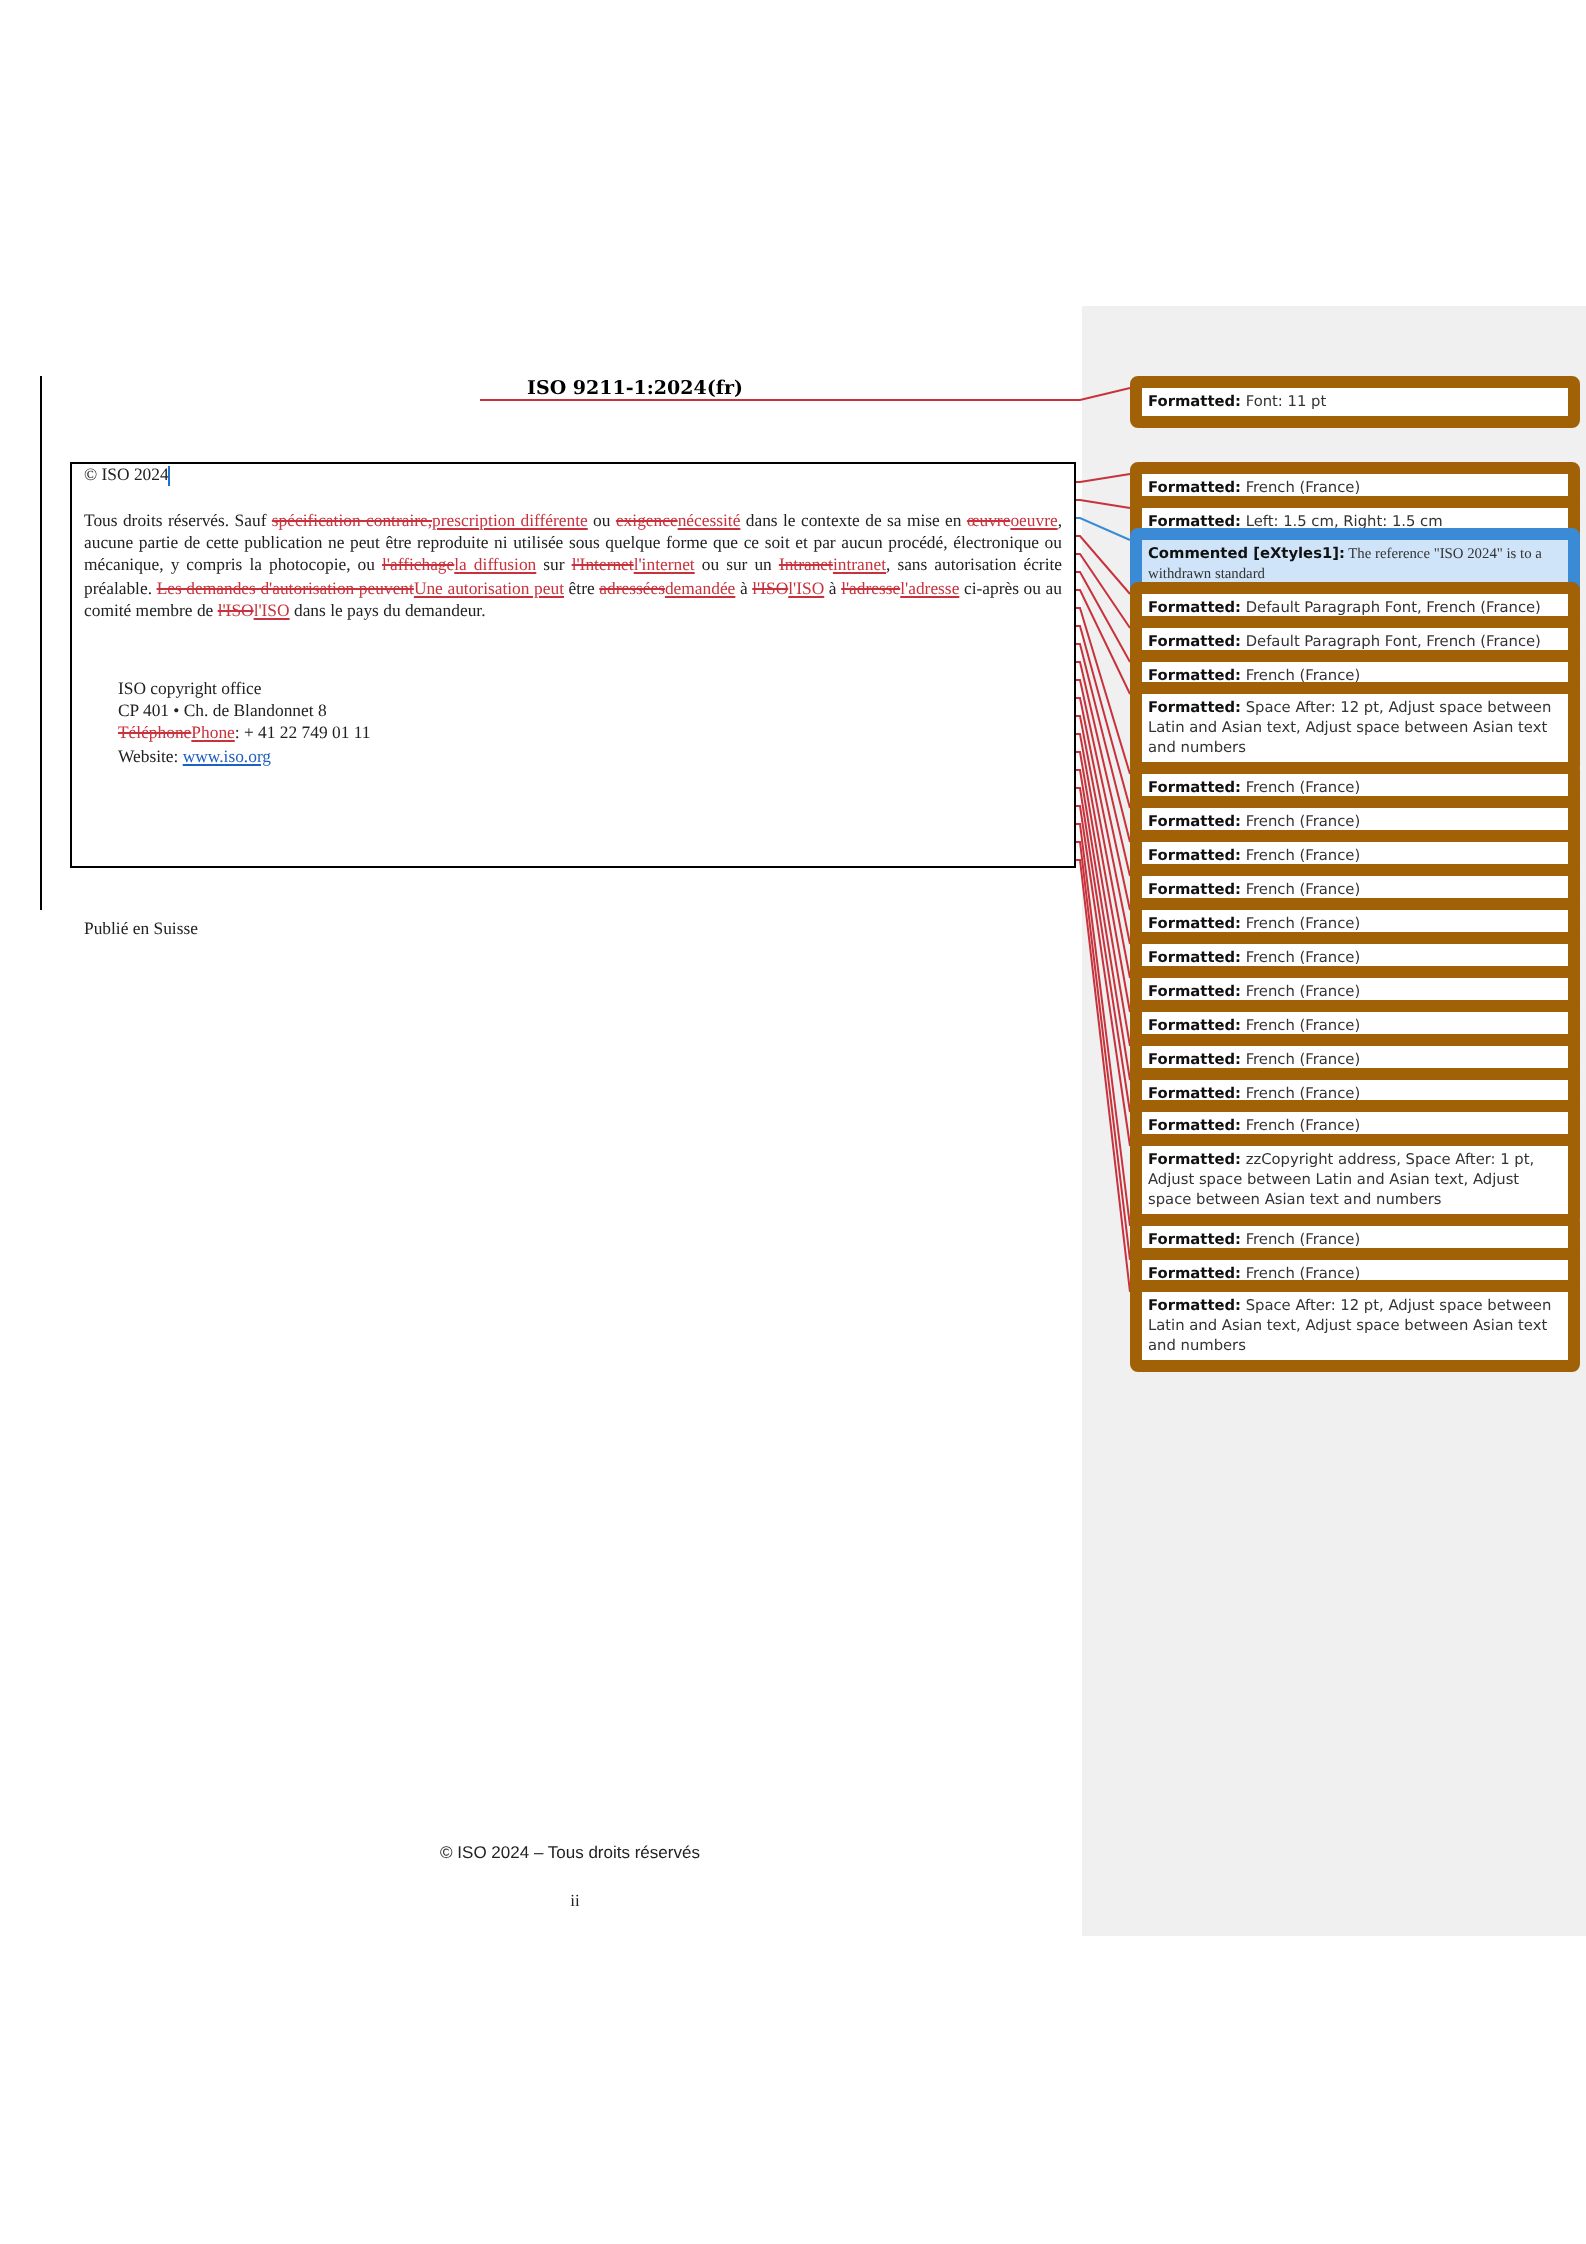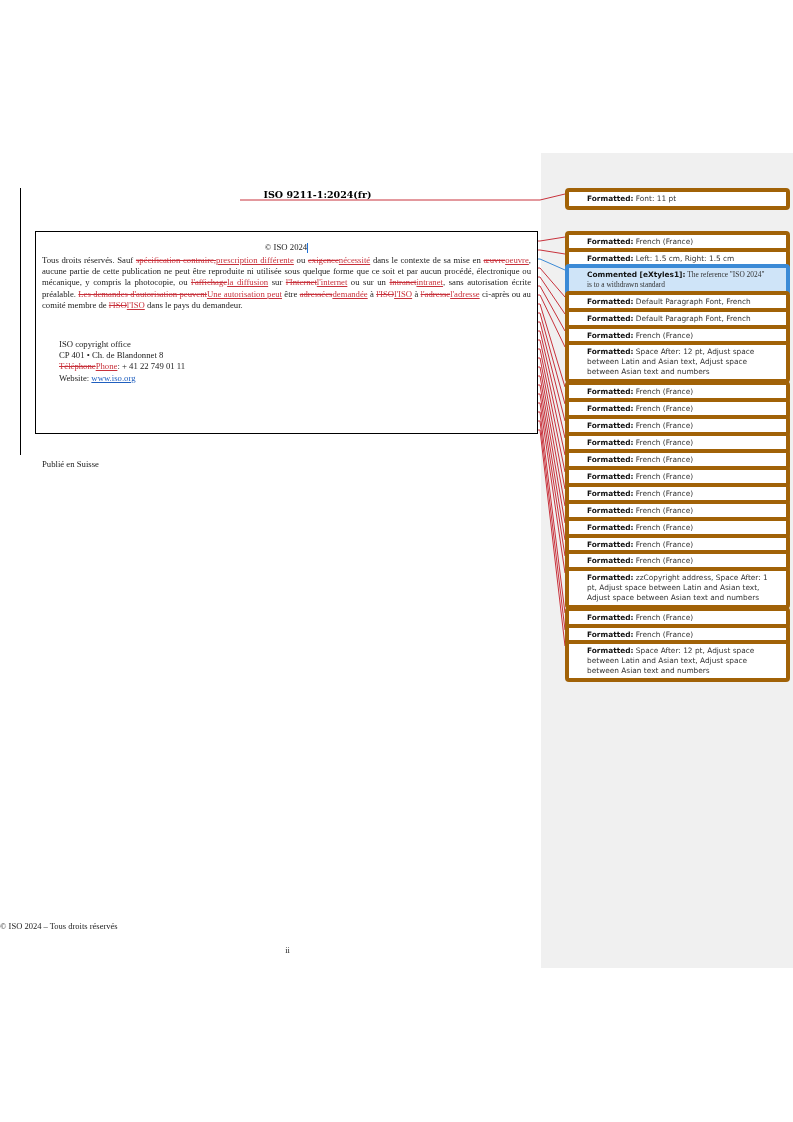--- a/index.html
+++ b/index.html
@@ -15,40 +15,40 @@
   .doc-header {
     position: absolute; left: 0; width: 635px; top: 189px; text-align: center;
     font-family: "DejaVu Serif", serif; font-weight: bold; font-size: 9.5px; color: #000;
   }
   .box {
     position: absolute; left: 35px; top: 231px; width: 503px; height: 203px;
     border: 1px solid #000; box-sizing: border-box;
     font-family: "Liberation Serif", serif; font-size: 8.7px; color: #222; line-height: 11.2px;
   }
   .box .p { position: absolute; left: 6px; right: 6px; }
-  .copy { top: 10px; text-align: center; }
+  .copy { top: 0; }
   .body-text { top: 23px; text-align: justify; }
   .address { top: 107px; left: 23px !important; }
   .published { top: 185px; margin-top: 42px; }
   .del { color: #c8323c; text-decoration: line-through; }
   .ins { color: #c8323c; text-decoration: underline; }
   .link { color: #1f5fbf; text-decoration: underline; }
   .cursor { display: inline-block; width: 1px; height: 10px; background: #1d6fd6; vertical-align: middle; }
   .footer {
-    position: absolute; left: 0; width: 570px; top: 921px; text-align: left;
-    font-family: Liberation Serif, serif; font-size: 8.5px; color: #222;
+    position: absolute; left: 0; width: 570px; top: 921px; text-align: center;
+    font-family: Liberation Sans, sans-serif; font-size: 8.5px; color: #222;
   }
   .page-num {
     position: absolute; left: 0; width: 575px; top: 945px; text-align: center;
     font-family: "Liberation Serif", serif; font-size: 8.5px; color: #222;
   }
   .bubble {
     position: absolute; left: 565px; width: 225px; box-sizing: border-box;
-    background: #fff; border: 4px solid #a16207; border-radius: 4px;
-    padding: 2px 18px; font-family: "DejaVu Sans", "Liberation Sans", sans-serif;
+    background: #fff; border: 6px solid #a16207; border-radius: 4px;
+    padding: 2px 3px; font-family: "DejaVu Sans", "Liberation Sans", sans-serif;
     font-size: 7.4px; color: #333; line-height: 10px;
   }
   .bubble b { color: #111; }
   .bubble.comment { background: #cfe4f8; border-color: #3b8ad6; }
   .bubble.comment .ctext { font-family: "Liberation Serif", serif; }
   svg.lines { position: absolute; left: 0; top: 0; pointer-events: none; }
 </style>
 </head>
 <body>
 

